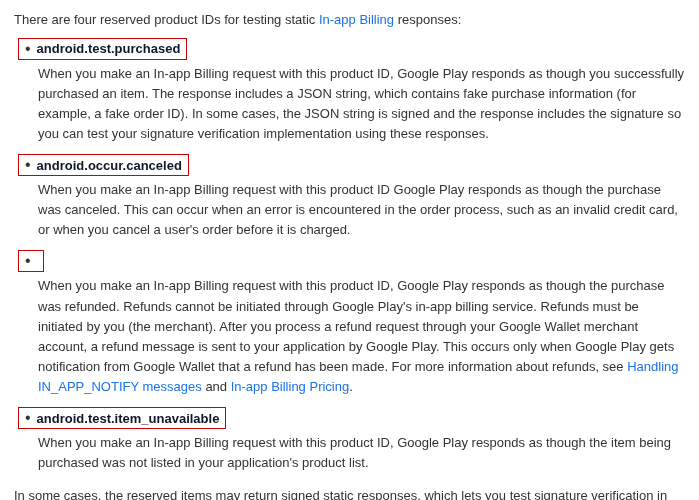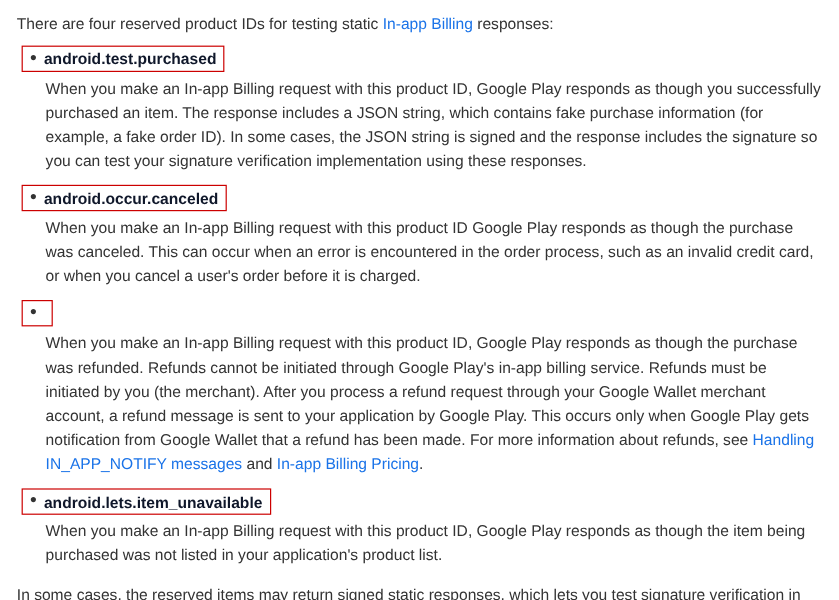--- a/index.html
+++ b/index.html
@@ -99,20 +99,20 @@
     <span class="bullet">•</span>
   </div>
   <p class="product-desc">
     <span>When you make an In-app Billing request with this product ID, Google Play responds as though the purchase was refunded. Refunds cannot be initiated through Google Play's in-app billing service. Refunds must be initiated by you (the merchant). After you process a refund request through your Google Wallet merchant account, a refund message is sent to your application by Google Play. This occurs only when Google Play gets notification from Google Wallet that a refund has been made. For more information about refunds, see </span><a href="#">Handling IN_APP_NOTIFY messages</a><span> and </span><a href="#">In-app Billing Pricing</a><span>.</span>
   </p>
 </div>
 
 <div class="product-item">
   <div class="product-id-box">
     <span class="bullet">•</span>
-    <span class="product-id">android.lets.item_unavailable</span>
+    <span class="product-id">android.test.item_unavailable</span>
   </div>
   <p class="product-desc">When you make an In-app Billing request with this product ID, Google Play responds as though the item being purchased was not listed in your application's product list.</p>
 </div>
 
 <p class="footer-text">
   <span>In some cases, the reserved items may return signed static responses, which lets you test signature verification in your application. The reserved items only return signed responses if the user running the application has a </span>
 </p>
 
 </body></html>

